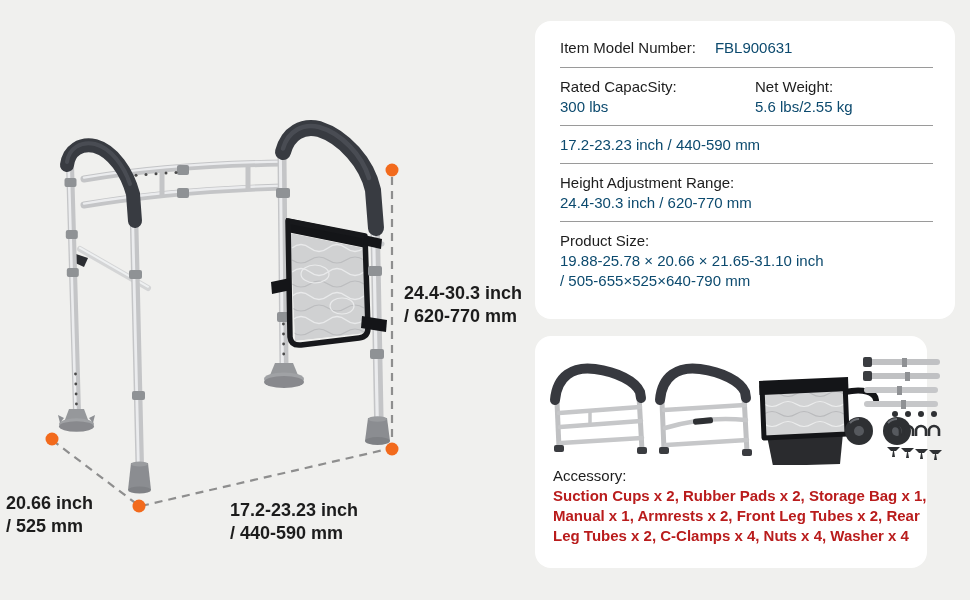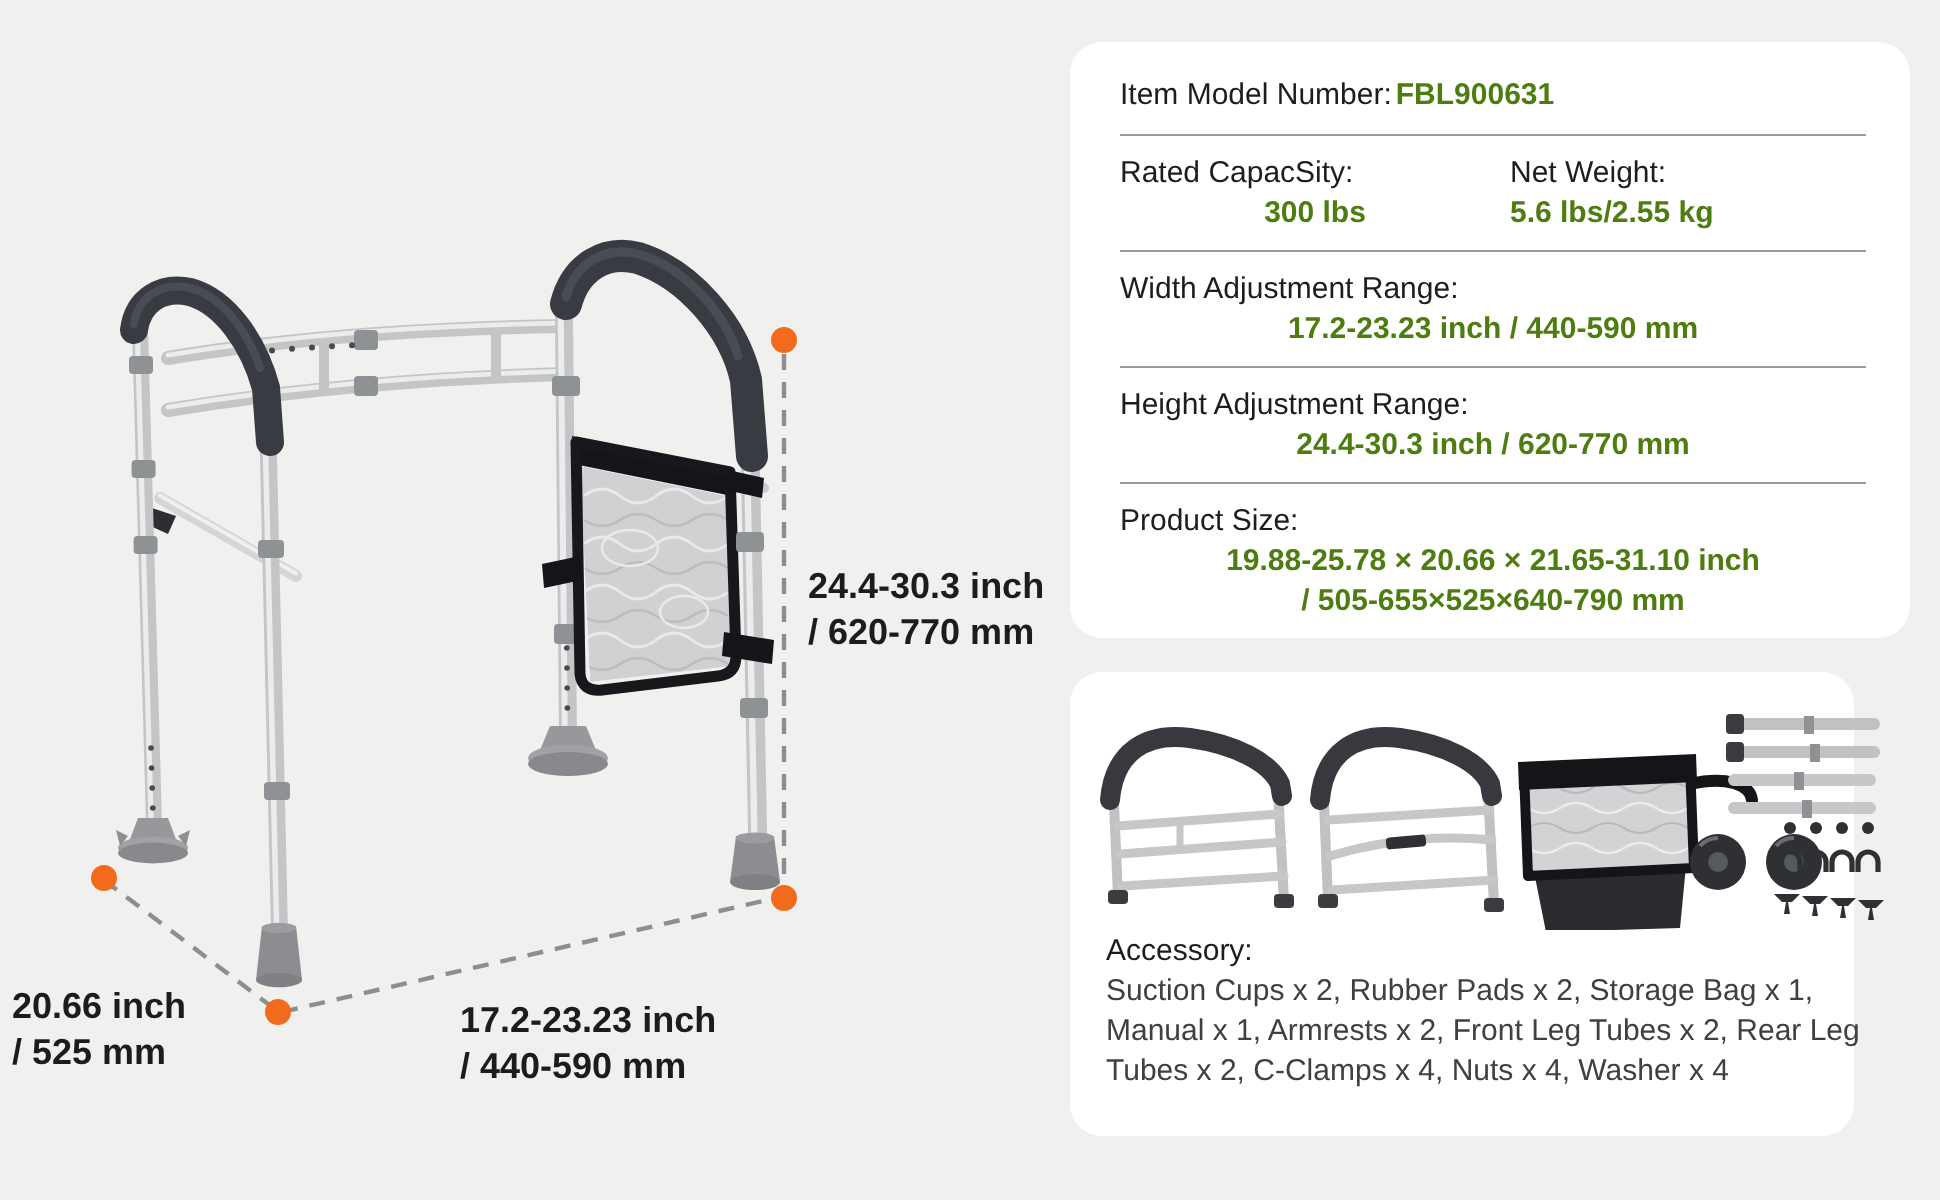--- a/index.html
+++ b/index.html
@@ -22,27 +22,27 @@
   
   .card{
     position:absolute;background:#ffffff;border-radius:16px;box-sizing:border-box;
   }
   .spec-card{left:535px;top:21px;width:420px;height:298px;padding:17px 22px 0 25px;font-size:15px;line-height:20px;}
   .acc-card{left:535px;top:336px;width:392px;height:232px;}
   .spec-row{padding:9px 0 8px 0;}
   .spec-row.first{padding-top:0;padding-bottom:9px;}
   .divider{border:none;border-top:1px solid #9a9a9a;margin:0 0 0 0;height:0;}
   .lbl{color:#1d1d1d;}
-  .val{color:#4d7c0f;font-weight:bold;text-align:center;}
+  .val{color:#0c4a6e;font-weight:normal;}
   .two-col{display:flex;}
   .two-col .col1{width:195px;flex:0 0 195px;}
-  .inline-gap{margin-right:2px;}
+  .inline-gap{margin-right:19px;}
   .acc-graphic{position:absolute;left:10px;top:14px;width:400px;height:115px;}
   .acc-text{position:absolute;left:18px;top:130px;width:392px;font-size:15px;line-height:20px;}
-  .acc-items{color:#404040;font-weight:normal;}
+  .acc-items{color:#b91c1c;font-weight:bold;}
 </style>
 </head>
 <body>
 
 <div class="stage">
 
   <div class="diagram">
     <svg width="535" height="600" viewBox="0 0 535 600">
       <defs>
         <clipPath id="meshClip">
@@ -201,21 +201,20 @@
         <div class="lbl">Rated CapacSity:</div>
         <div class="val">300 lbs</div>
       </div>
       <div class="col2">
         <div class="lbl">Net Weight:</div>
         <div class="val">5.6 lbs/2.55 kg</div>
       </div>
     </div>
     <hr class="divider">
     <div class="spec-row">
-      <div class="lbl">Width Adjustment Range:</div>
       <div class="val">17.2-23.23 inch / 440-590 mm</div>
     </div>
     <hr class="divider">
     <div class="spec-row">
       <div class="lbl">Height Adjustment Range:</div>
       <div class="val">24.4-30.3 inch / 620-770 mm</div>
     </div>
     <hr class="divider">
     <div class="spec-row">
       <div class="lbl">Product Size:</div>

